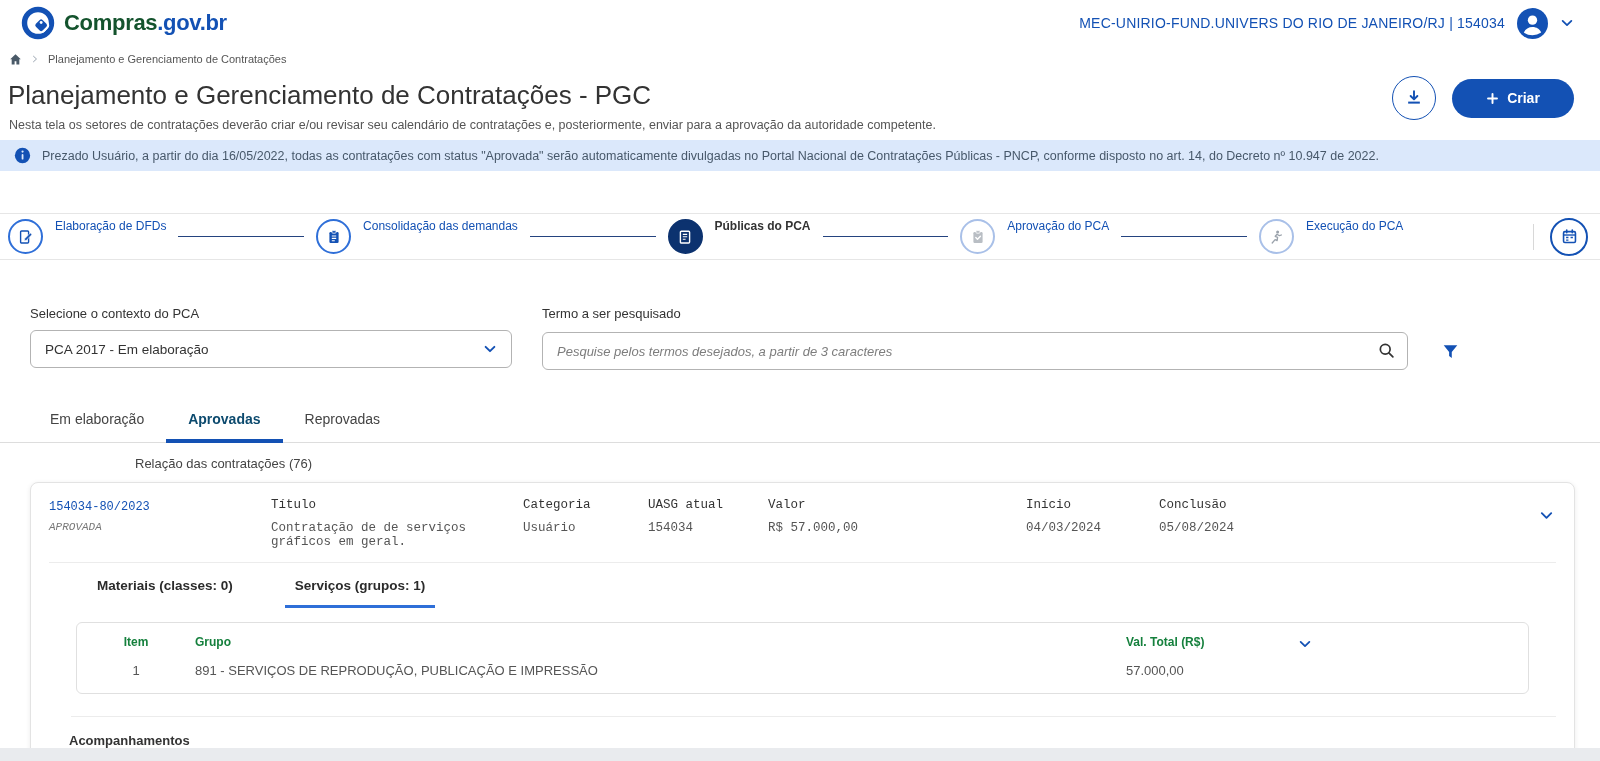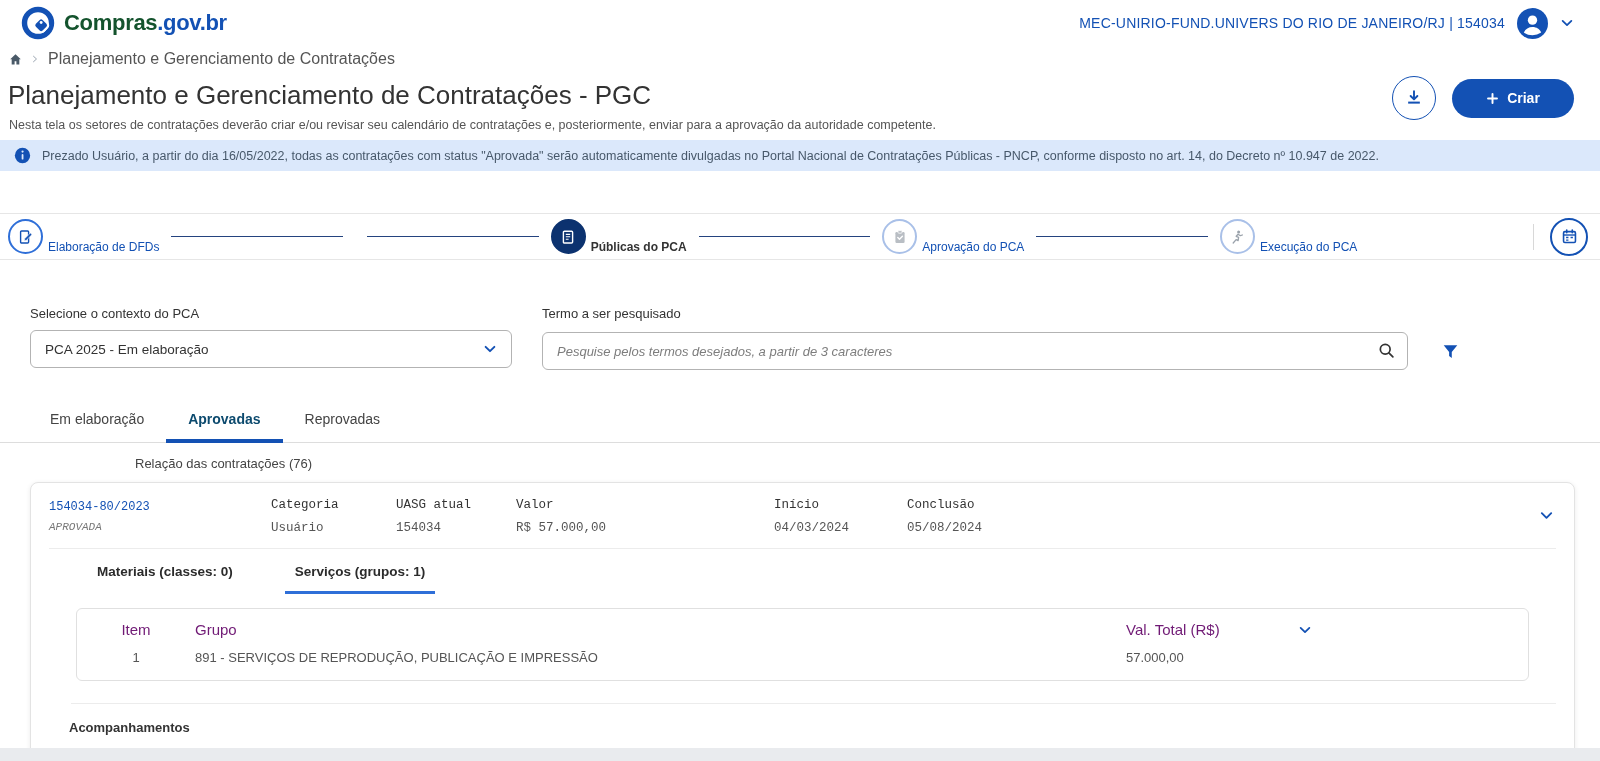--- a/index.html
+++ b/index.html
@@ -12,21 +12,21 @@
     padding:0 26px 0 20px; }
   .logo { display:flex; align-items:center; gap:8px; }
   .logo-text { font-size:22px; font-weight:700; letter-spacing:-0.3px; }
   .logo-text .dark { color:#14532d; }
   .logo-text .blue { color:#1351b4; }
   .user-area { display:flex; align-items:center; gap:12px; cursor:pointer; }
   .org-name { font-size:14px; color:#1351b4; letter-spacing:0.2px; }
 
   
   .breadcrumb { height:26px; display:flex; align-items:center; gap:9px; padding:0 0 0 9px;
-    font-size:16px; color:#555; }
+    font-size:11px; color:#555; }
   .crumb-sep { color:#9aa5b1; }
 
   
   .title-row { position:relative; padding:8px 0 0 8px; }
   .page-title { font-size:26px; font-weight:400; color:#333; }
   .page-sub { font-size:12.5px; color:#555; margin:7px 0 0 1px; }
   .title-actions { position:absolute; right:26px; top:4px; display:flex; align-items:center; gap:16px; }
   .btn-circle { width:44px; height:44px; border-radius:50%; border:1px solid #1351b4;
     background:#fff; display:flex; align-items:center; justify-content:center; color:#1351b4; cursor:pointer; }
   .btn-create { height:39px; min-width:122px; padding:0 24px; border:none; border-radius:20px;
@@ -35,21 +35,21 @@
     font-family:"Liberation Sans", sans-serif; }
 
   
   .banner { margin-top:8px; background:#dbe8fb; padding:7px 24px 7px 14px;
     display:flex; align-items:center; gap:11px; font-size:12.5px; color:#47586a; }
   .banner .info-ic { color:#1351b4; flex:none; }
 
   
   .stepper { margin-top:42px; border-top:1px solid #e6e6e6; border-bottom:1px solid #e6e6e6;
     height:47px; display:flex; align-items:center; padding:0 12px 0 8px; }
-  .step { display:flex; align-items:flex-end; gap:5px; flex:none; cursor:pointer; }
+  .step { display:flex; align-items:flex-start; gap:12px; flex:none; cursor:pointer; }
   .step-circle { width:35px; height:35px; border-radius:50%; border:2px solid #2f6fd8;
     display:flex; align-items:center; justify-content:center; color:#1351b4; background:#fff; flex:none; }
   .step-label { font-size:12px; color:#1351b4; white-space:nowrap; }
   .step.active .step-circle { background:#0c326f; border-color:#0c326f; color:#fff; }
   .step.active .step-label { color:#333; font-weight:700; }
   .step.pending .step-circle { border-color:#a9c0e8; color:#9aa2ab; }
   .step-line { flex:1; height:1px; background:#24437f; margin:0 12px; }
   .step-end-space { flex:1; }
   .stepper-divider { width:1px; height:26px; background:#d8d8d8; margin:0 16px 0 4px; }
   .btn-cal { width:38px; height:38px; border-radius:50%; border:2px solid #1351b4; background:#fff;
@@ -99,21 +99,21 @@
     border-bottom:3px solid transparent; cursor:pointer; }
   .itab.active { border-bottom-color:#2f6fd8; }
 
   .items-table { margin:14px 45px 0 45px; border:1px solid #e0e0e0; border-radius:6px;
     padding:12px 0 15px 0; }
   .t-row { display:flex; align-items:flex-start; }
   .t-col-item { width:118px; text-align:center; }
   .t-col-grupo { flex:1; }
   .t-col-val { width:172px; }
   .t-col-chev { width:230px; color:#1351b4; padding-top:2px; }
-  .t-head { font-size:15px; font-weight:400; color:#701a75; }
+  .t-head { font-size:12px; font-weight:700; color:#15803d; }
   .t-data { font-size:13px; color:#555; padding-top:12px; }
 
   .c-divider2 { border-top:1px solid #ececec; margin:22px 18px 0 40px; }
   .followups { padding:16px 0 24px 38px; font-size:13px; font-weight:700; color:#333; }
 
   .bottom-strip { position:absolute; left:0; bottom:0; width:1600px; height:13px; background:#e9ebee; }
 </style>
 </head>
 <body>
 
@@ -199,20 +199,30 @@
     <span class="step-circle">
       <svg width="16" height="16" viewBox="0 0 16 16">
           <rect x="2.6" y="2" width="8" height="12" rx="1" fill="none" stroke="currentColor" stroke-width="1.4"></rect>
           <path d="M6.8 9.6l5.6-5.6 1.6 1.6-5.6 5.6-2.1.5z" fill="currentColor" stroke="#fff" stroke-width="0.6"></path>
         </svg>
     </span>
     <span class="step-label">Elaboração de DFDs</span>
   </div>
   <div class="step-line"></div>
 
+  <div class="step done">
+    <span class="step-circle">
+      <svg width="16" height="16" viewBox="0 0 16 16">
+          <rect x="3.4" y="3" width="9.2" height="11" rx="1.2" fill="currentColor"></rect>
+          <rect x="6" y="1.6" width="4" height="2.6" rx="0.8" fill="currentColor" stroke="#fff" stroke-width="0.8"></rect>
+          <path d="M5.8 7h4.4M5.8 9.4h4.4M5.8 11.8h3" stroke="#fff" stroke-width="1.1"></path>
+        </svg>
+    </span>
+    <span class="step-label">Consolidação das demandas</span>
+  </div>
   <div class="step-line"></div>
 
   <div class="step active">
     <span class="step-circle">
       <svg width="16" height="16" viewBox="0 0 16 16">
           <rect x="3.4" y="2.2" width="9.2" height="11.8" rx="1" fill="none" stroke="#fff" stroke-width="1.4"></rect>
           <path d="M5.8 5.4h4.4M5.8 7.8h4.4M5.8 10.2h2.8" stroke="#fff" stroke-width="1.1"></path>
         </svg>
     </span>
     <span class="step-label">Públicas do PCA</span>
@@ -252,21 +262,21 @@
           <path d="M4.8 9h2.2M9 9h2.2M4.8 11.4h2.2" stroke="currentColor" stroke-width="1.3"></path>
         </svg>
     </span>
   </button>
 </div>
 
 <div class="filters">
   <div class="context-col">
     <div class="f-label">Selecione o contexto do PCA</div>
     <div class="select-box">
-      <span>PCA 2025 - Em elaboração</span>
+      <span>PCA 2017 - Em elaboração</span>
       <span class="chev">
         <svg width="14" height="14" viewBox="0 0 16 16">
             <path d="M3 5.5l5 5 5-5" fill="none" stroke="currentColor" stroke-width="2.2" stroke-linecap="round" stroke-linejoin="round"></path>
           </svg>
       </span>
     </div>
   </div>
   <div class="search-col">
     <div class="f-label">Termo a ser pesquisado</div>
     <div class="search-wrap">
@@ -293,20 +303,24 @@
 </div>
 <div class="list-header">Relação das contratações (76)</div>
 
 <div class="card">
 
   <div class="c-row">
     <div class="c-id-col">
       <div class="c-id">154034-80/2023</div>
       <div class="c-status">APROVADA</div>
     </div>
+    <div class="c-field w-titulo">
+      <div class="c-label">Título</div>
+      <div class="c-value">Contratação de de serviços gráficos em geral.</div>
+    </div>
     <div class="c-field w-categoria">
       <div class="c-label">Categoria</div>
       <div class="c-value">Usuário</div>
     </div>
     <div class="c-field w-uasg">
       <div class="c-label">UASG atual</div>
       <div class="c-value">154034</div>
     </div>
     <div class="c-field w-valor">
       <div class="c-label">Valor</div>

